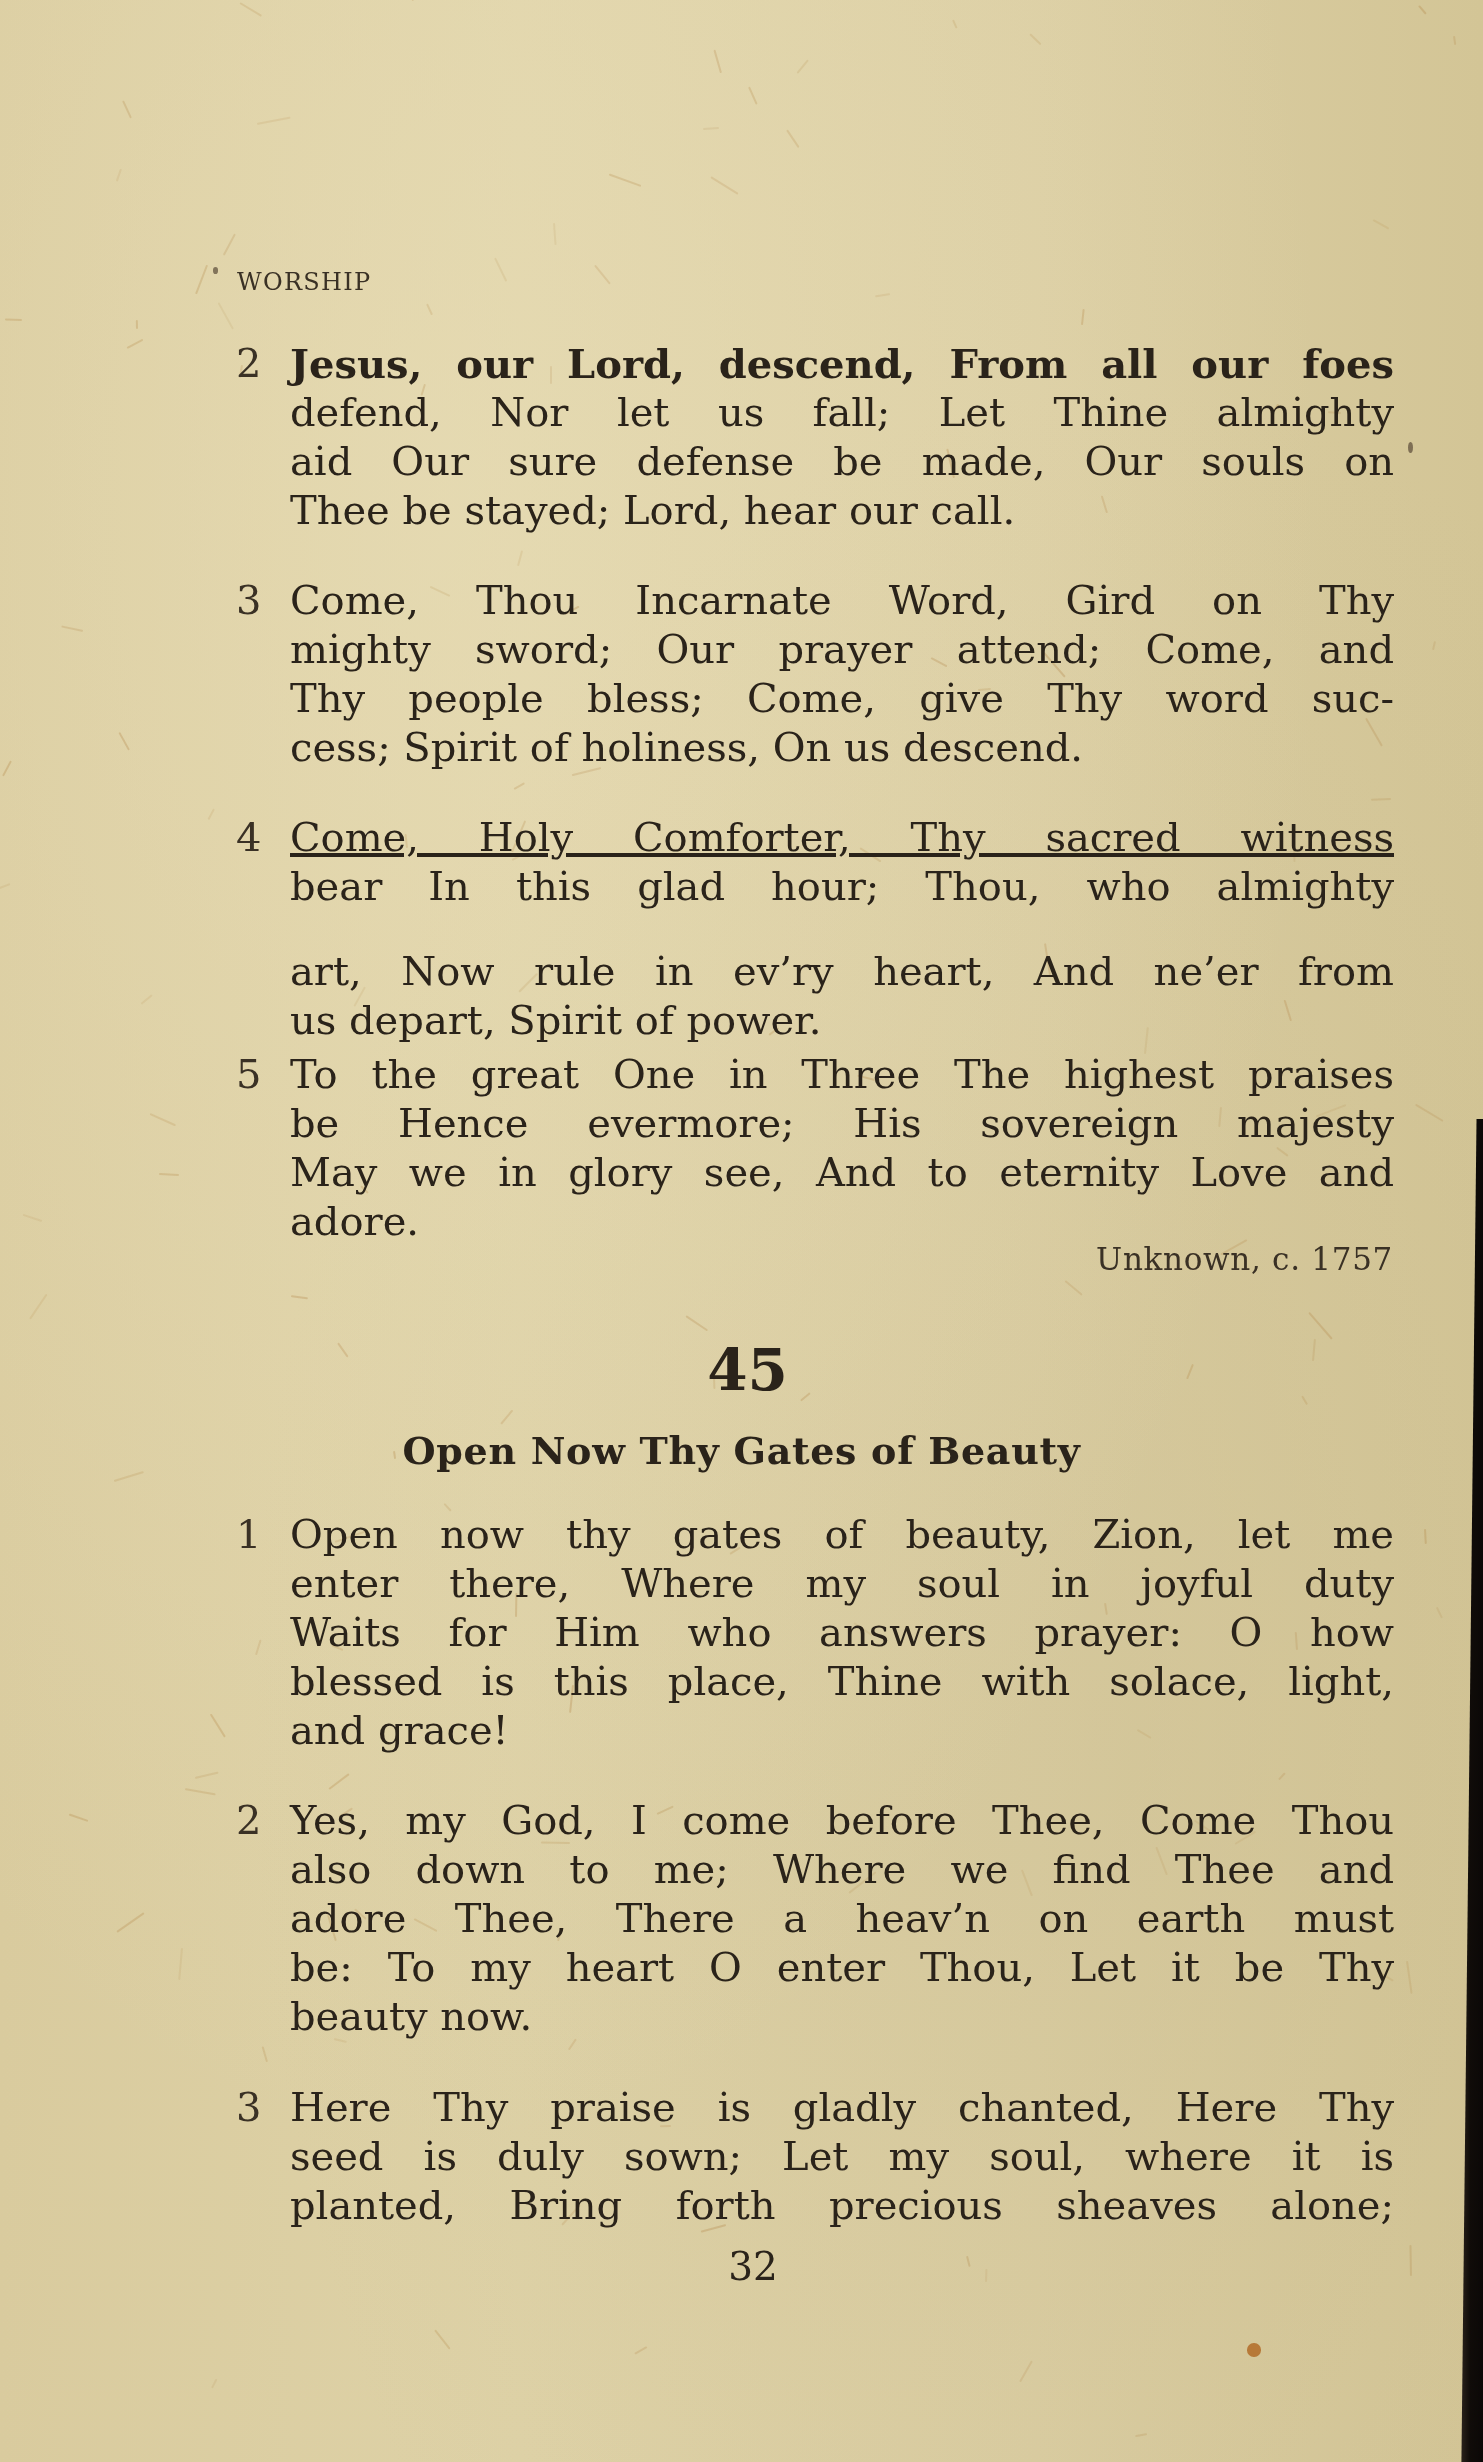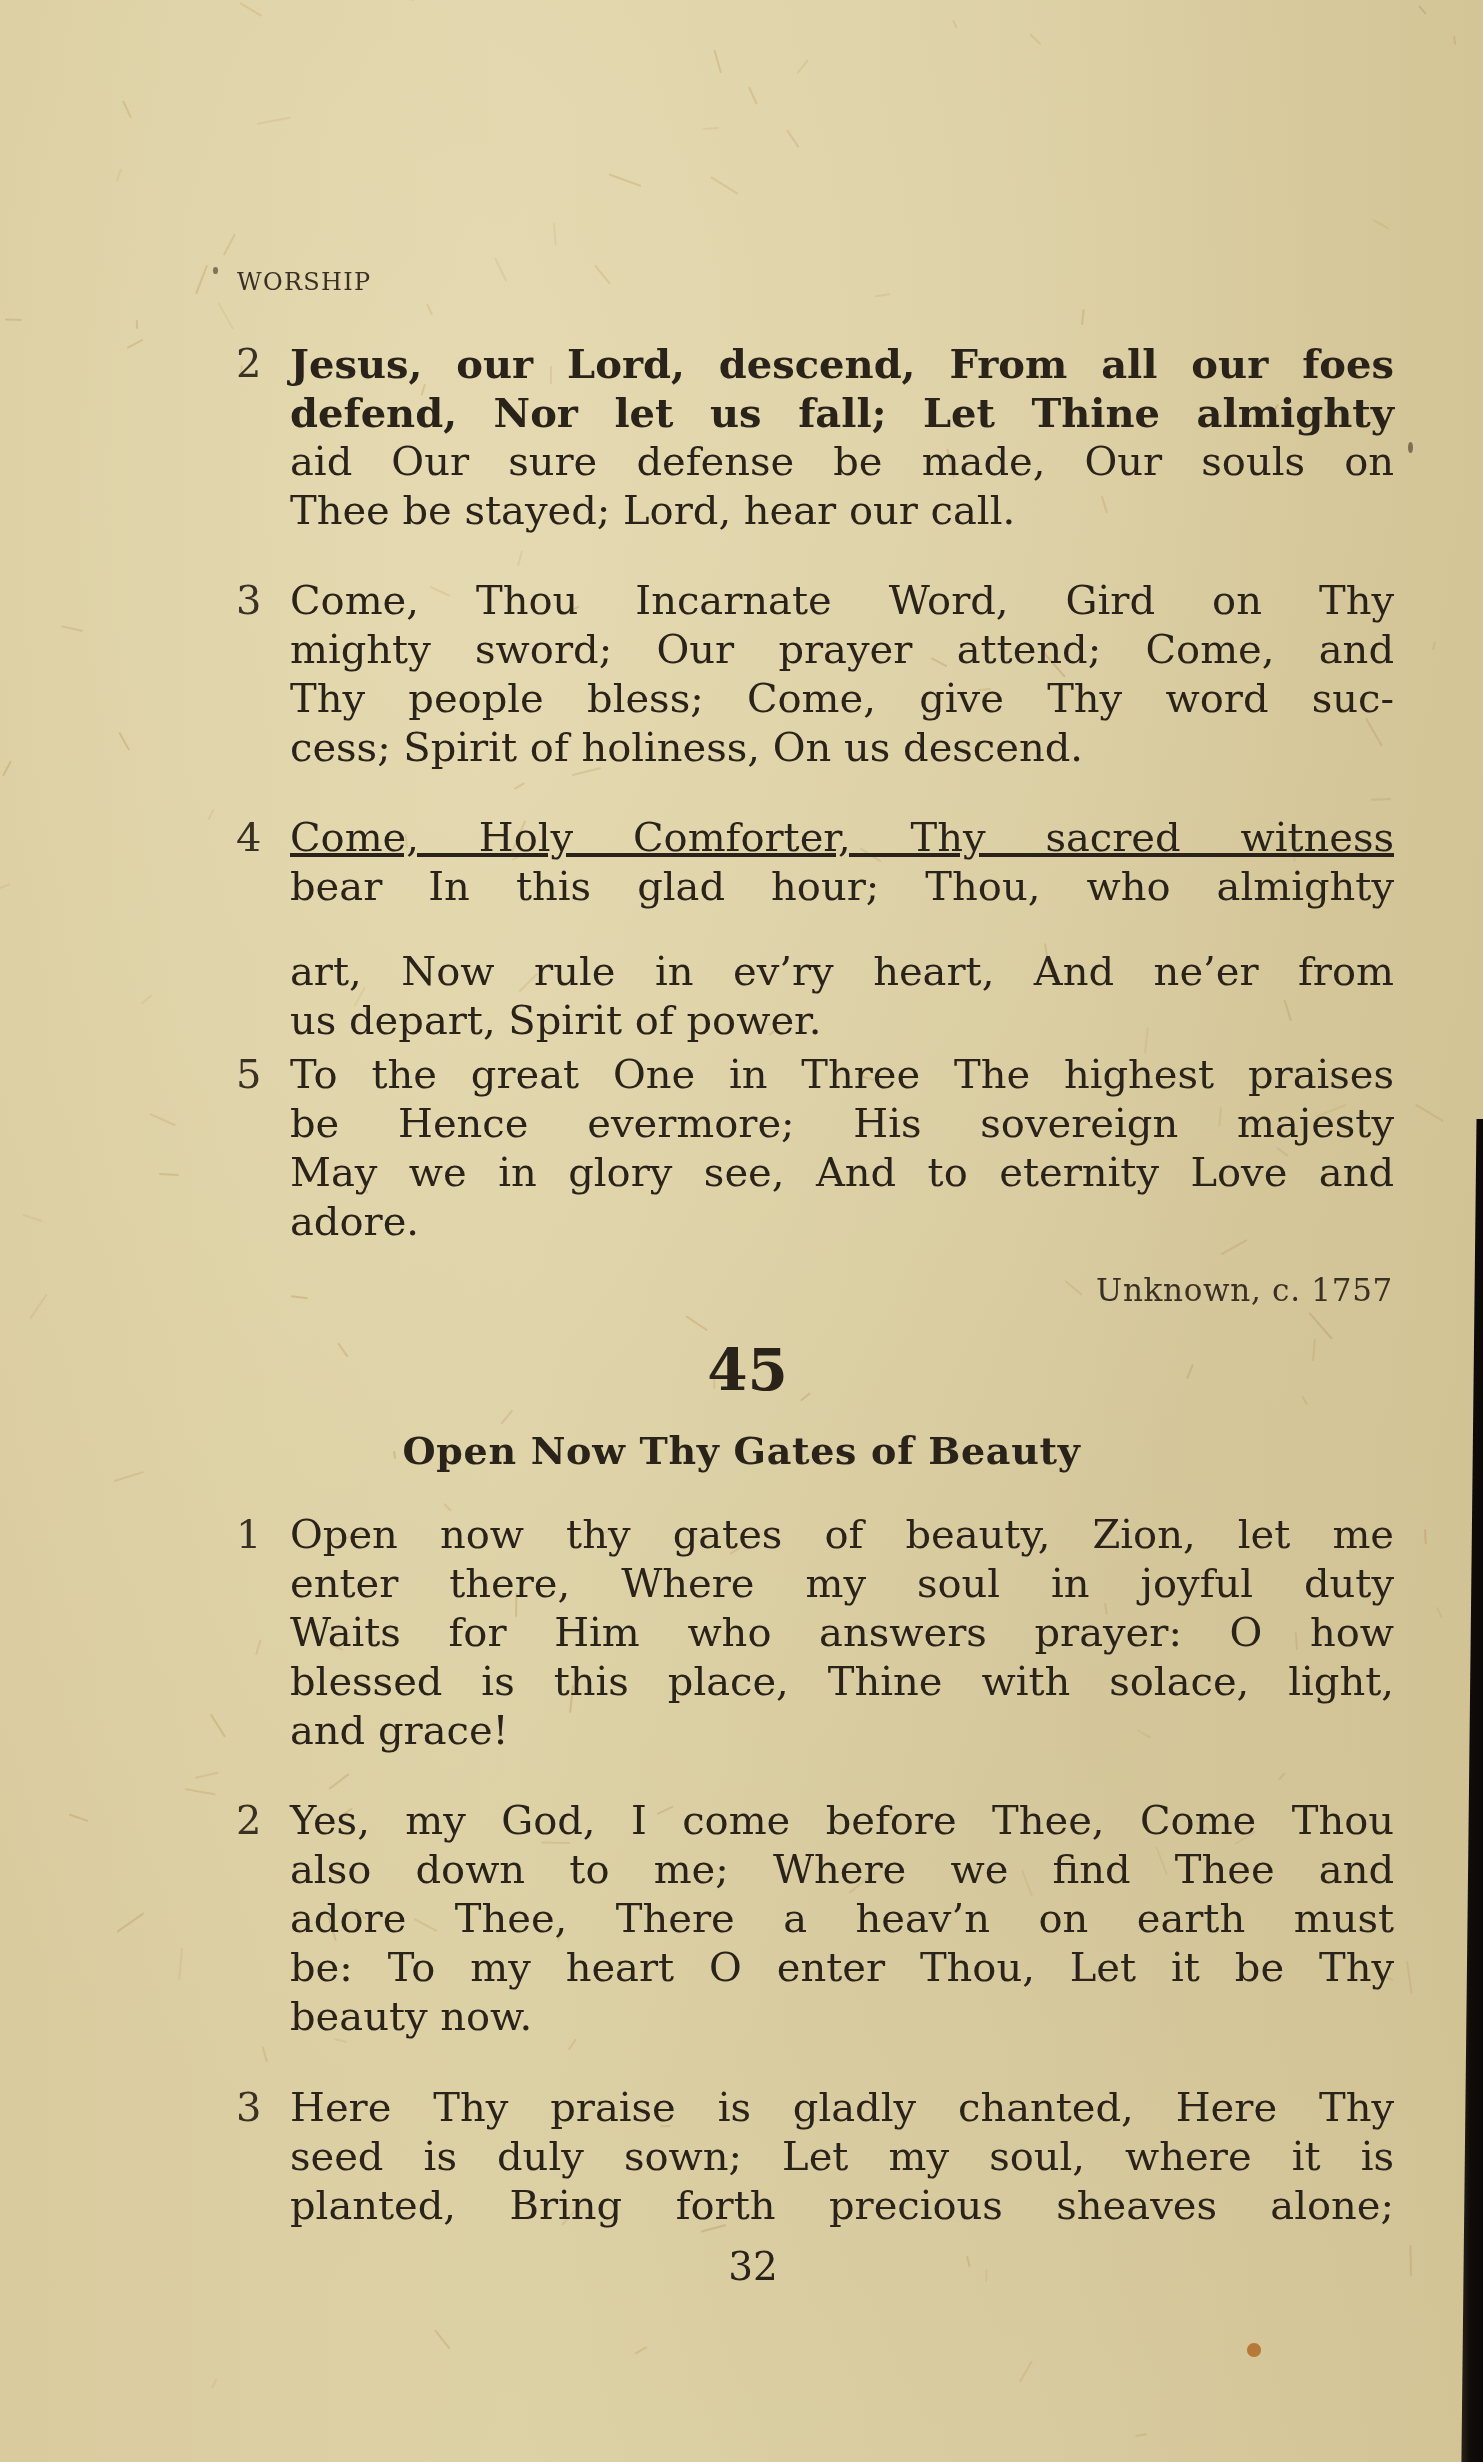--- a/index.html
+++ b/index.html
@@ -97,21 +97,21 @@
   .line-inner {
     display: block;
     white-space: normal;
     text-align: justify;
     text-align-last: inherit;
   }
 
   .attribution {
     position: absolute;
     right: 90px;
-    top: 1272px;
+    top: 1241px;
     font-size: 31px;
     letter-spacing: 0.7px;
     color: #3a3125;
   }
 
   .hymn-number {
     position: absolute;
     left: 0;
     width: 1483px;
     top: 1336px;
@@ -300,21 +300,21 @@
   </div>
 
 <div class="running-head">WORSHIP</div>
 
 <div class="verse" style="top:339px;">
   <div class="verse-num">2</div>
   <div class="verse-line">
       <span class="line-inner" style="text-align-last: justify; font-weight: bold;">Jesus, our Lord, descend, From all our foes</span>
     </div>
   <div class="verse-line">
-      <span class="line-inner" style="text-align-last: justify; font-weight: bold;">defend, Nor let us fall; Let Thine almighty</span>
+      <span class="line-inner" style="text-align-last: justify;">defend, Nor let us fall; Let Thine almighty</span>
     </div>
   <div class="verse-line">
       <span class="line-inner" style="text-align-last: justify;">aid Our sure defense be made, Our souls on</span>
     </div>
   <div class="verse-line last">
       <span class="line-inner">Thee be stayed; Lord, hear our call.</span>
     </div>
 </div>
 
 <div class="verse" style="top:576px;">

